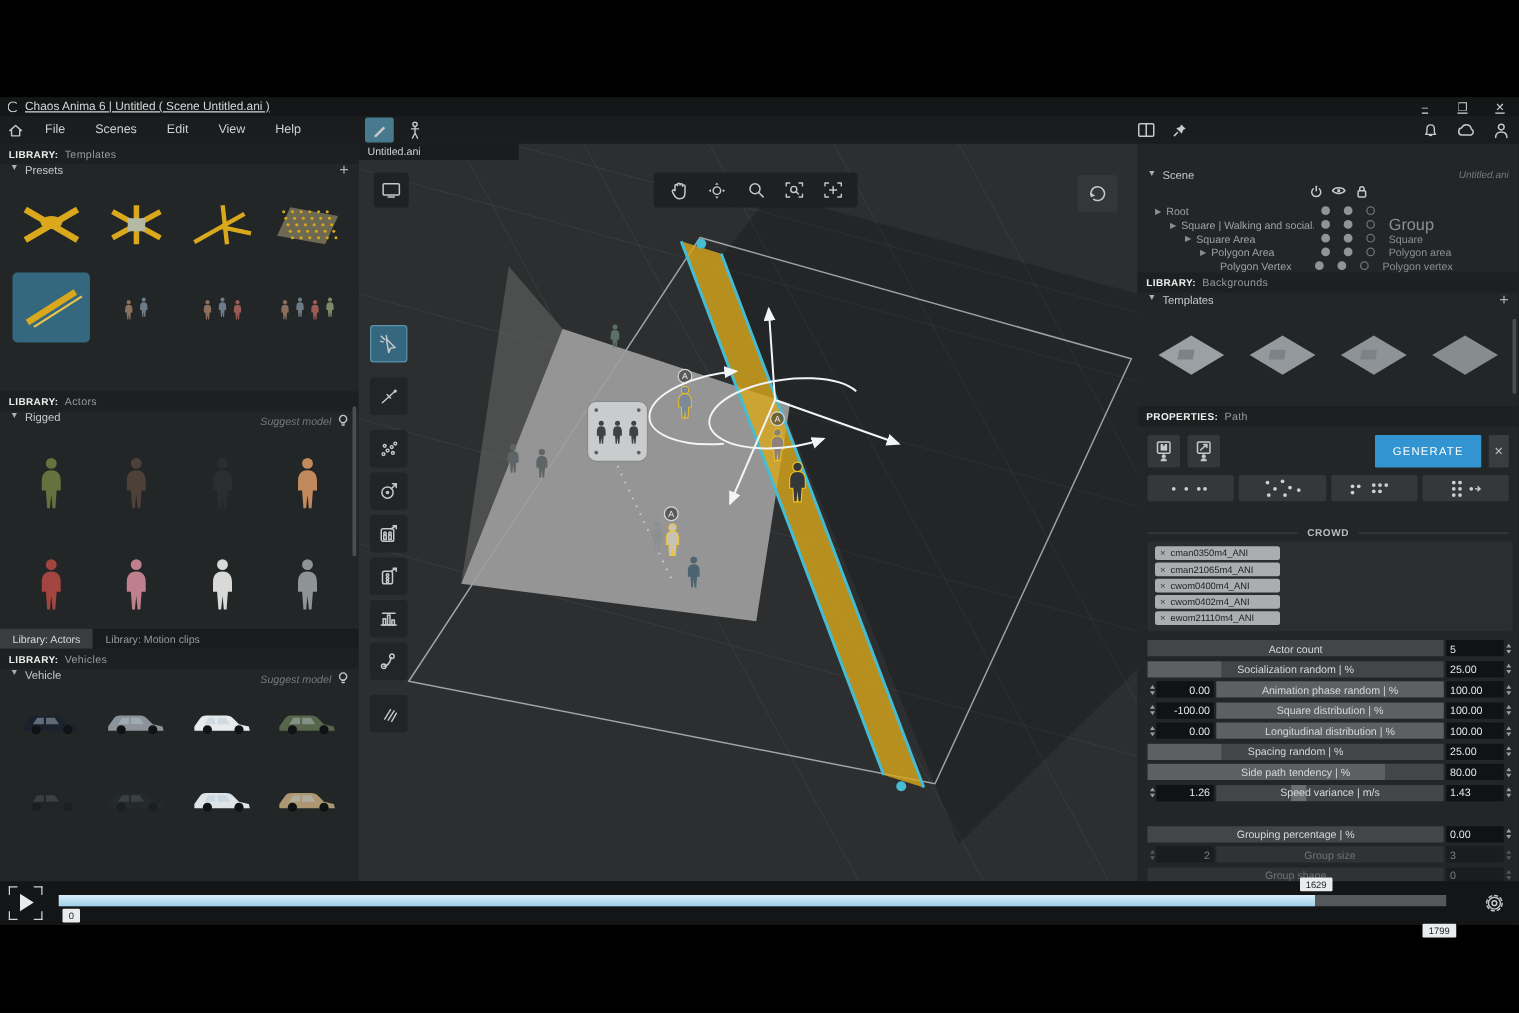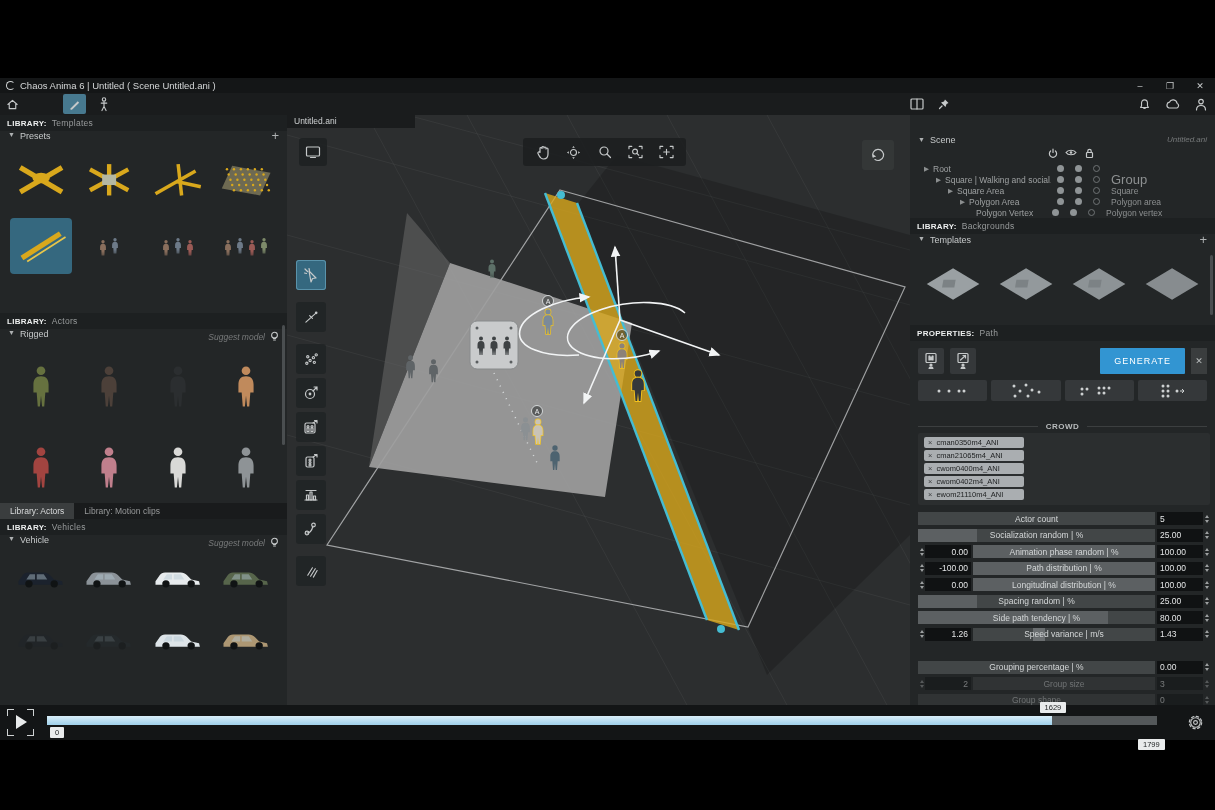--- a/index.html
+++ b/index.html
@@ -3,21 +3,21 @@
 <meta charset="utf-8">
 <style>
   * { margin:0; padding:0; box-sizing:border-box; }
   html,body { width:1215px; height:810px; background:#000; overflow:hidden;
               font-family:"Liberation Sans", sans-serif; }
   .stage { position:absolute; top:0; left:0; width:1215px; height:810px; background:#000; }
   .app { position:absolute; top:78px; left:0; width:1215px; height:662px; background:#232627; }
 
   
   .titlebar { position:absolute; top:0; left:0; right:0; height:15px; background:#141617;
-              display:flex; align-items:center; color:#d6d8d9; font-size:9.5px; }
+              display:flex; align-items:center; color:#d6d8d9; font-size:9.5px;text-decoration:underline; }
   .titlebar .logo { width:9px; height:9px; border-radius:50%; border:1.5px solid #cfd2d3;
                     border-right-color:transparent; margin:0 5px 0 6px; }
   .win-btns { margin-left:auto; display:flex; }
   .win-btn { width:30px; text-align:center; color:#c9cccd; font-size:9px; cursor:default; }
 
   
   .menubar { position:absolute; top:15px; left:0; right:0; height:22px; background:#1a1c1d;
              display:flex; align-items:center; }
   .menu-home { width:24px; display:flex; justify-content:center; }
   .menu-item { color:#cdd0d1; font-size:10px; padding:0 12px; height:22px; line-height:22px; }
@@ -147,20 +147,27 @@
       <span class="win-btn">✕</span>
     </div>
   </div>
 
   <div class="menubar">
     <span class="menu-home">
       <svg class="ic" width="13" height="13" viewBox="0 0 14 14">
             <path d="M2 7 L7 2.5 L12 7 M3.5 6.5 V11.5 H10.5 V6.5"></path>
           </svg>
     </span>
+    <div id="menu-items" style="display:flex">
+          <span class="menu-item">File</span>
+          <span class="menu-item">Scenes</span>
+          <span class="menu-item">Edit</span>
+          <span class="menu-item">View</span>
+          <span class="menu-item">Help</span>
+        </div>
     <span style="width:36px"></span>
     <span class="tool-sq active">
       <svg class="ic" width="13" height="13" viewBox="0 0 14 14">
             <path d="M3 11 L10.5 3.5 L12 5 L4.5 12.5 L2.8 12.8 Z" class="f"></path>
           </svg>
     </span>
     <span class="tool-sq">
       <svg class="ic" width="12" height="15" viewBox="0 0 12 16">
             <circle cx="6" cy="2.6" r="1.8"></circle>
             <path d="M6 5 V10 M3 6.5 H9 M6 10 L3.8 14.5 M6 10 L8.2 14.5"></path>
@@ -992,21 +999,21 @@
             </span>
           </div>
           <div class="srow">
             <span class="stepper">
               <i class="u"></i>
               <i class="d"></i>
             </span>
             <span class="vbox r">-100.00</span>
             <span class="track">
               <span class="fill" style="width:100%"></span>
-              <span class="lbl">Path distribution | %</span>
+              <span class="lbl">Square distribution | %</span>
             </span>
             <span class="vbox">100.00</span>
             <span class="stepper">
               <i class="u"></i>
               <i class="d"></i>
             </span>
           </div>
           <div class="srow">
             <span class="stepper">
               <i class="u"></i>

